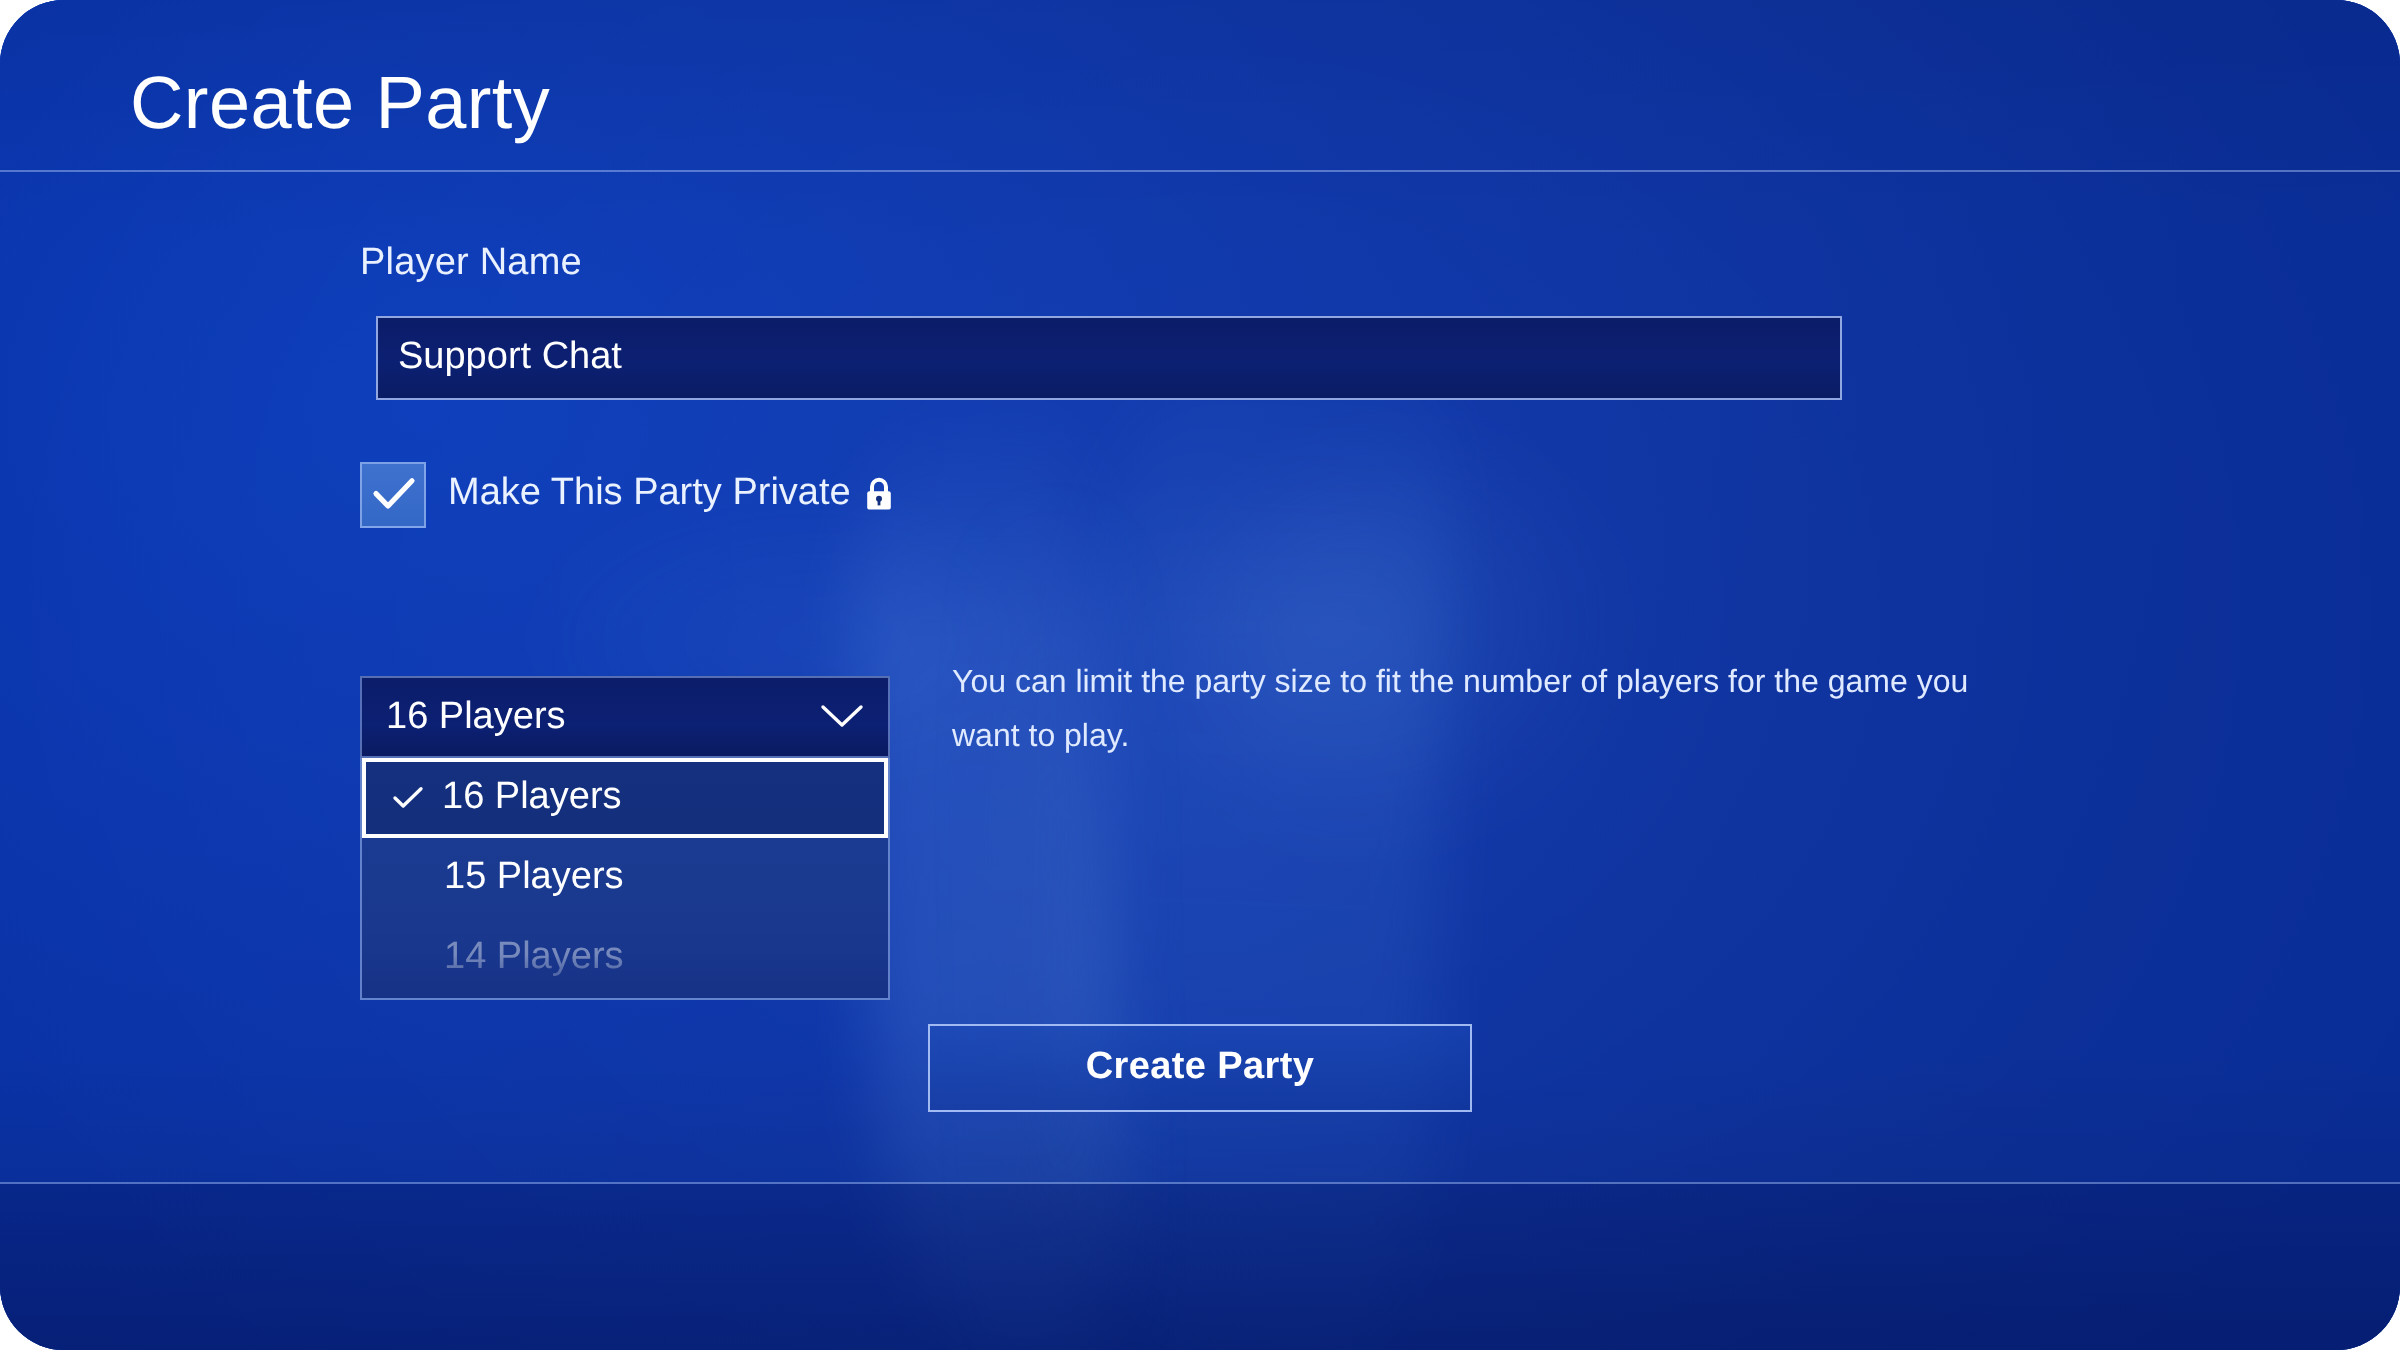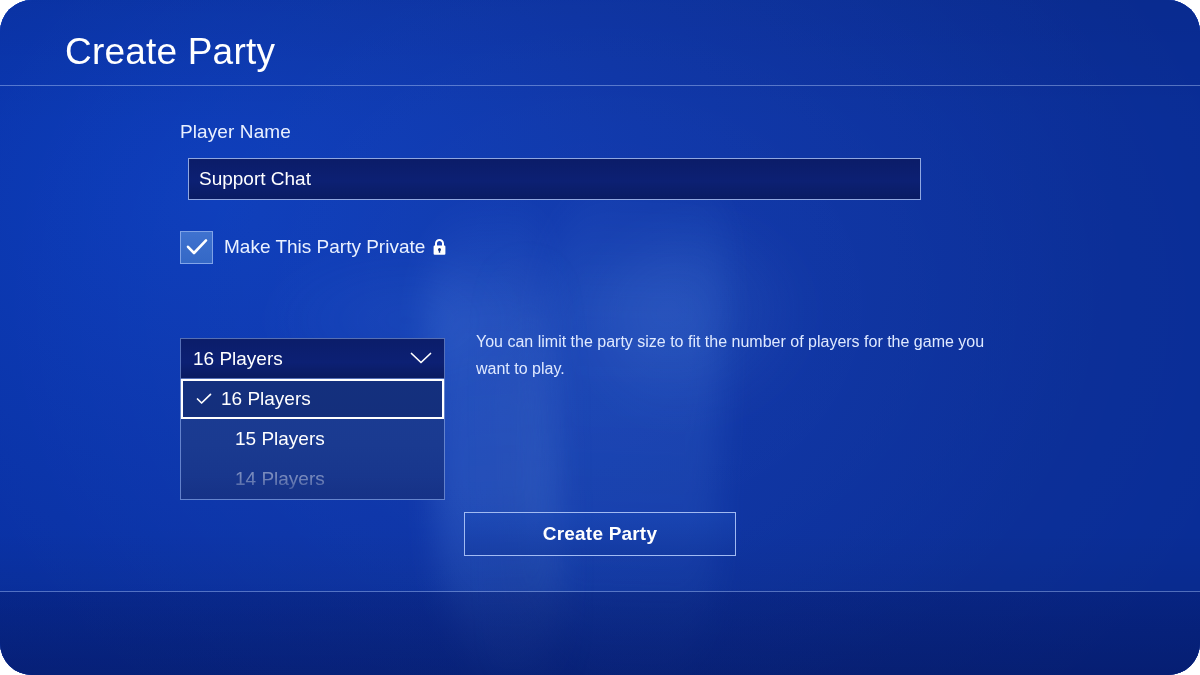--- a/index.html
+++ b/index.html
@@ -200,21 +200,21 @@
     background: linear-gradient(to bottom, #1b3c94 0%, #1a3a90 55%, #17348a 100%);
     border: 1px solid rgba(150,180,245,0.60);
     border-top: none;
     overflow: hidden;
   }
   .option {
     position: relative;
     height: 40px;
     display: flex;
     align-items: center;
-    padding-left: 29px;
+    padding-left: 16px;
     color: #ffffff;
     font-size: 19px;
     font-weight: 400;
     gap: 9px;
   }
   .option.selected {
     background: linear-gradient(to bottom, #14307e 0%, #142f7c 100%);
     border: 2px solid #ffffff;
     height: 40px;
     padding-left: 13px;

